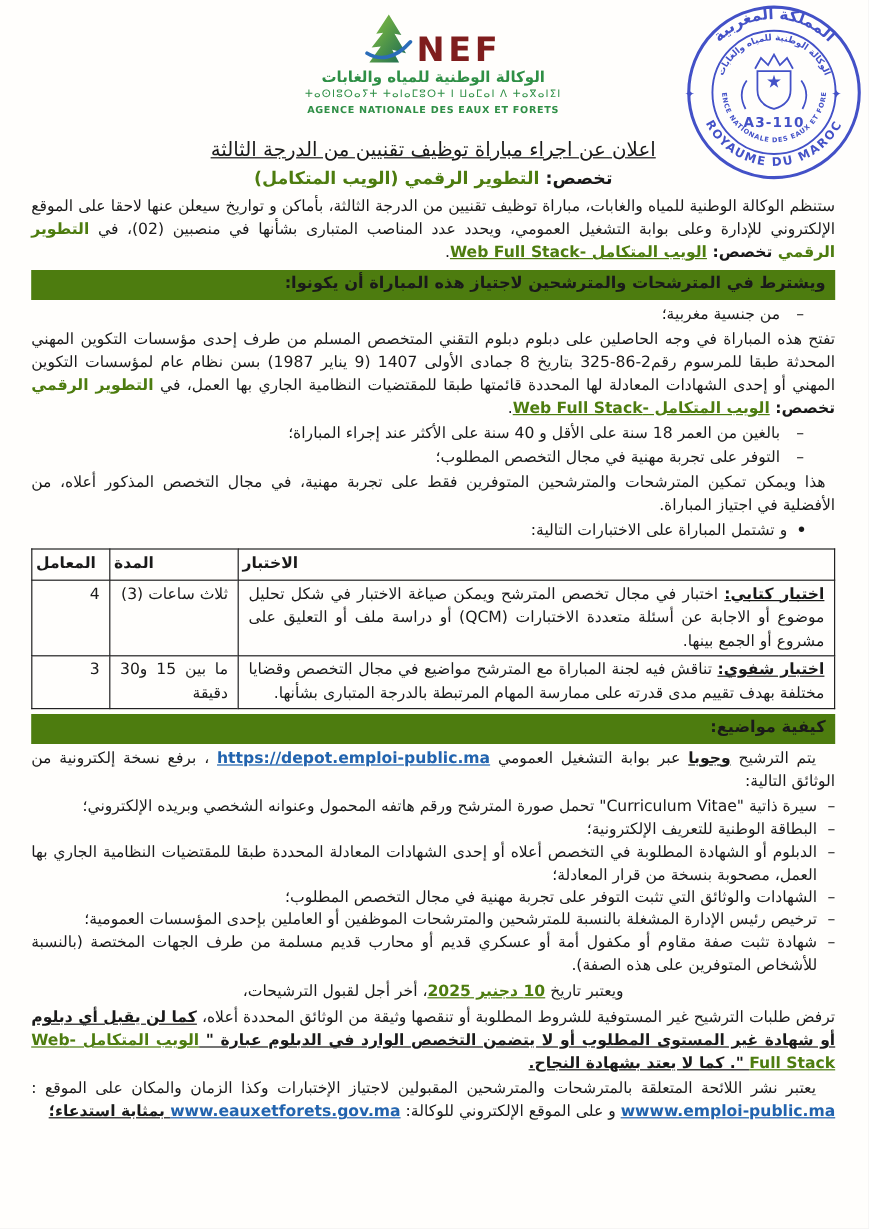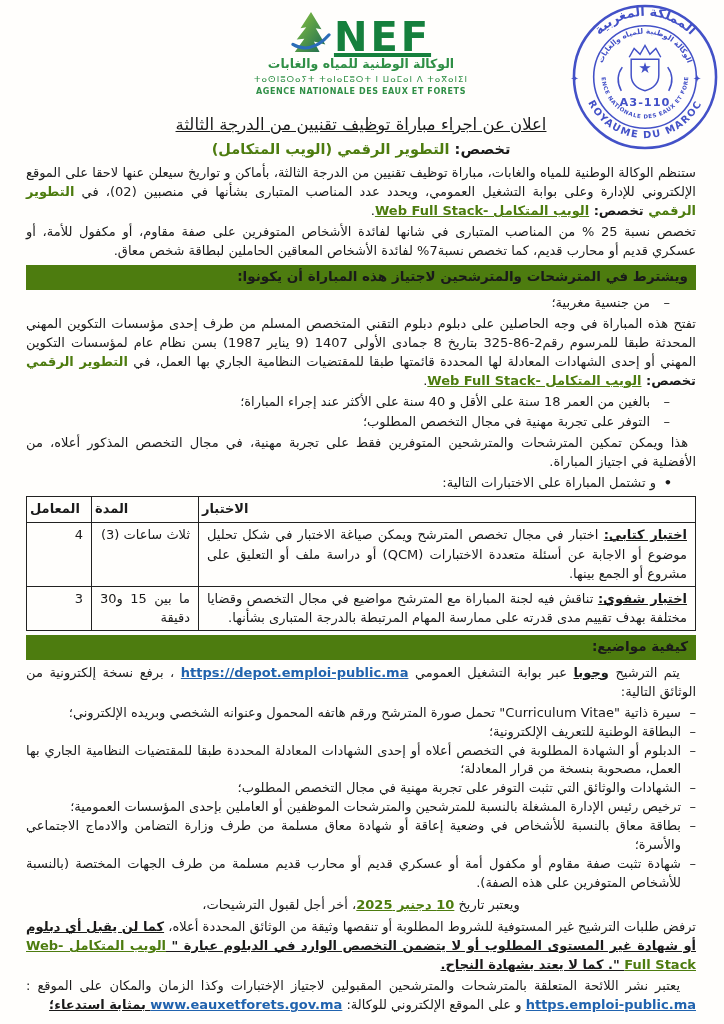--- a/index.html
+++ b/index.html
@@ -6,21 +6,21 @@
   .page{
     width:724px;height:1024px;position:relative;overflow:hidden;
     background:#fffefc;color:#1a1a1a;margin:0 auto;direction:rtl;
     font-family:"DejaVu Sans",sans-serif;font-size:13px;line-height:1.46;
     box-sizing:border-box;
   }
   .content{padding:4px 28px 0 26px;position:relative;z-index:1;}
   
   .hdr{text-align:center;padding-top:6px;height:100px;}
   .logo-row{display:flex;align-items:flex-end;justify-content:center;gap:3px;direction:ltr;}
-  .logo-nef{font-size:40px;font-weight:700;color:#15803d;letter-spacing:3px;line-height:.85;text-decoration:underline;}
+  .logo-nef{font-size:28px;font-weight:700;color:#7f1d1d;letter-spacing:3px;line-height:.85;}
   .logo-ar{color:#2f8f46;font-weight:700;font-size:12.5px;margin-top:1px;}
   .logo-tif{color:#2f8f46;font-size:8.5px;letter-spacing:1px;}
   .logo-fr{color:#2f8f46;font-size:8px;font-weight:700;letter-spacing:.6px;}
   .stamp{position:absolute;top:2px;right:4px;width:150px;height:150px;z-index:0;opacity:.93;}
   
   .title{font-size:16.5px;font-weight:400;text-align:center;text-decoration:underline;margin:3px 0 2px;}
   .subtitle{font-size:14.5px;font-weight:700;text-align:center;margin:0 0 4px;}
   
   p{margin:2px 0;text-align:justify;}
   .red{color:#4d7c0f;}
@@ -110,21 +110,20 @@
 
     <div class="title">اعلان عن اجراء مباراة توظيف تقنيين من الدرجة الثالثة</div>
     <div class="subtitle">
       <span>تخصص: </span><span class="red">التطوير الرقمي (الويب المتكامل)</span>
     </div>
 
     <p>
       <span>ستنظم الوكالة الوطنية للمياه والغابات، مباراة توظيف تقنيين من الدرجة الثالثة، بأماكن و تواريخ سيعلن عنها لاحقا على الموقع الإلكتروني للإدارة وعلى بوابة التشغيل العمومي، ويحدد عدد المناصب المتبارى بشأنها في منصبين (02)، في </span><span class="red b">التطوير الرقمي</span><span class="b"> تخصص: </span><span class="red b u">الويب المتكامل -Web Full Stack</span><span>.</span>
     </p>
 
-    <p>تخصص نسبة 25 % من المناصب المتبارى في شانها لفائدة الأشخاص المتوفرين على صفة مقاوم، أو مكفول للأمة، أو عسكري قديم أو محارب قديم، كما تخصص نسبة7% لفائدة الأشخاص المعاقين الحاملين لبطاقة شخص معاق.</p>
 
     <div class="hl">ويشترط في المترشحات والمترشحين لاجتياز هذه المباراة أن يكونوا:</div>
     <div class="cond">من جنسية مغربية؛</div>
 
     <p>
       <span>تفتح هذه المباراة في وجه الحاصلين على دبلوم دبلوم التقني المتخصص المسلم من طرف إحدى مؤسسات التكوين المهني المحدثة طبقا للمرسوم رقم2-86-325 بتاريخ 8 جمادى الأولى 1407 (9 يناير 1987) بسن نظام عام لمؤسسات التكوين المهني أو إحدى الشهادات المعادلة لها المحددة قائمتها طبقا للمقتضيات النظامية الجاري بها العمل، في </span><span class="red b">التطوير الرقمي</span><span class="b"> تخصص: </span><span class="red b u">الويب المتكامل -Web Full Stack</span><span>.</span>
     </p>
 
     <div class="cond">بالغين من العمر 18 سنة على الأقل و 40 سنة على الأكثر عند إجراء المباراة؛</div>
     <div class="cond">التوفر على تجربة مهنية في مجال التخصص المطلوب؛</div>
@@ -163,30 +162,29 @@
     <p class="indent">
       <span>يتم الترشيح </span><span class="b u">وجوبا</span><span> عبر بوابة التشغيل العمومي </span><span class="link">https://depot.emploi-public.ma</span><span> ، برفع نسخة إلكترونية من الوثائق التالية:</span>
     </p>
 
     <ul class="docs">
       <li>سيرة ذاتية "Curriculum Vitae" تحمل صورة المترشح ورقم هاتفه المحمول وعنوانه الشخصي وبريده الإلكتروني؛</li>
       <li>البطاقة الوطنية للتعريف الإلكترونية؛</li>
       <li>الدبلوم أو الشهادة المطلوبة في التخصص أعلاه أو إحدى الشهادات المعادلة المحددة طبقا للمقتضيات النظامية الجاري بها العمل، مصحوبة بنسخة من قرار المعادلة؛</li>
       <li>الشهادات والوثائق التي تثبت التوفر على تجربة مهنية في مجال التخصص المطلوب؛</li>
       <li>ترخيص رئيس الإدارة المشغلة بالنسبة للمترشحين والمترشحات الموظفين أو العاملين بإحدى المؤسسات العمومية؛</li>
-      <li>بطاقة معاق بالنسبة للأشخاص في وضعية إعاقة أو شهادة معاق مسلمة من طرف وزارة التضامن والادماج الاجتماعي والأسرة؛</li>
       <li>شهادة تثبت صفة مقاوم أو مكفول أمة أو عسكري قديم أو محارب قديم مسلمة من طرف الجهات المختصة (بالنسبة للأشخاص المتوفرين على هذه الصفة).</li>
     </ul>
 
     <div class="center-line">
       <span>ويعتبر تاريخ </span><span class="red b u">10 دجنبر 2025</span><span>، أخر أجل لقبول الترشيحات،</span>
     </div>
 
     <p>
       <span>ترفض طلبات الترشيح غير المستوفية للشروط المطلوبة أو تنقصها وثيقة من الوثائق المحددة أعلاه، </span><span class="b u">كما لن يقبل أي دبلوم أو شهادة غير المستوى المطلوب أو لا يتضمن التخصص الوارد في الدبلوم عبارة " </span><span class="red b u">الويب المتكامل -Web Full Stack</span><span class="b u"> ". كما لا يعتد بشهادة النجاح.</span>
     </p>
 
     <p class="indent">
-      <span>يعتبر نشر اللائحة المتعلقة بالمترشحات والمترشحين المقبولين لاجتياز الإختبارات وكذا الزمان والمكان على الموقع : </span><span class="link">https.emploi-public.ma</span><span> و على الموقع الإلكتروني للوكالة: </span><span class="link">www.eauxetforets.gov.ma</span><span class="b u"> بمثابة استدعاء؛</span>
+      <span>يعتبر نشر اللائحة المتعلقة بالمترشحات والمترشحين المقبولين لاجتياز الإختبارات وكذا الزمان والمكان على الموقع : </span><span class="link">wwww.emploi-public.ma</span><span> و على الموقع الإلكتروني للوكالة: </span><span class="link">www.eauxetforets.gov.ma</span><span class="b u"> بمثابة استدعاء؛</span>
     </p>
 
   </div>
 </div>
 
 </body></html>

